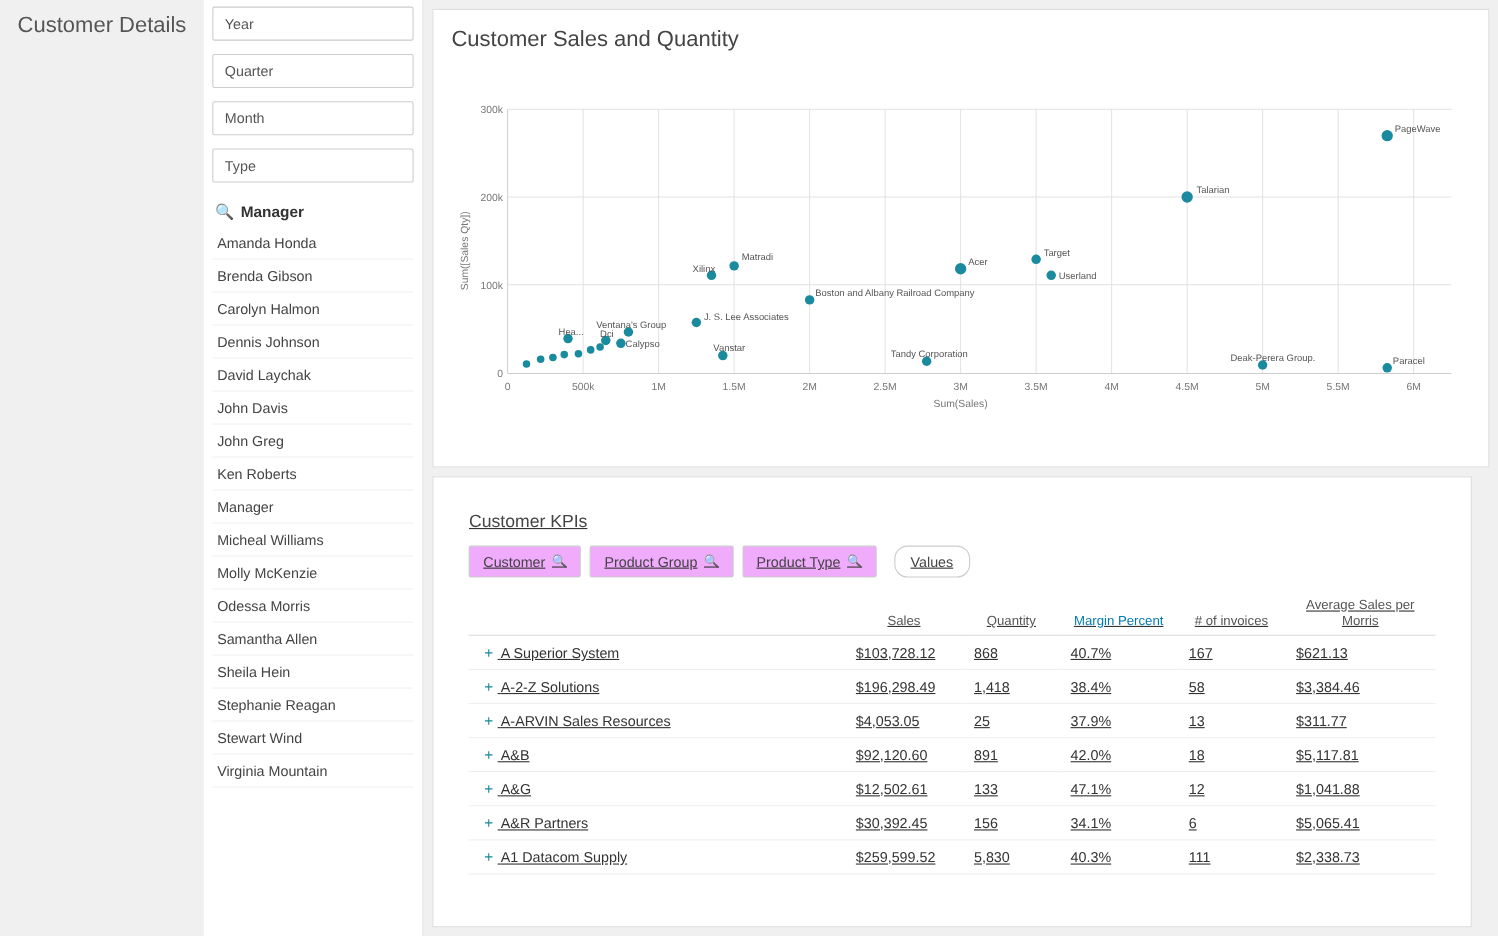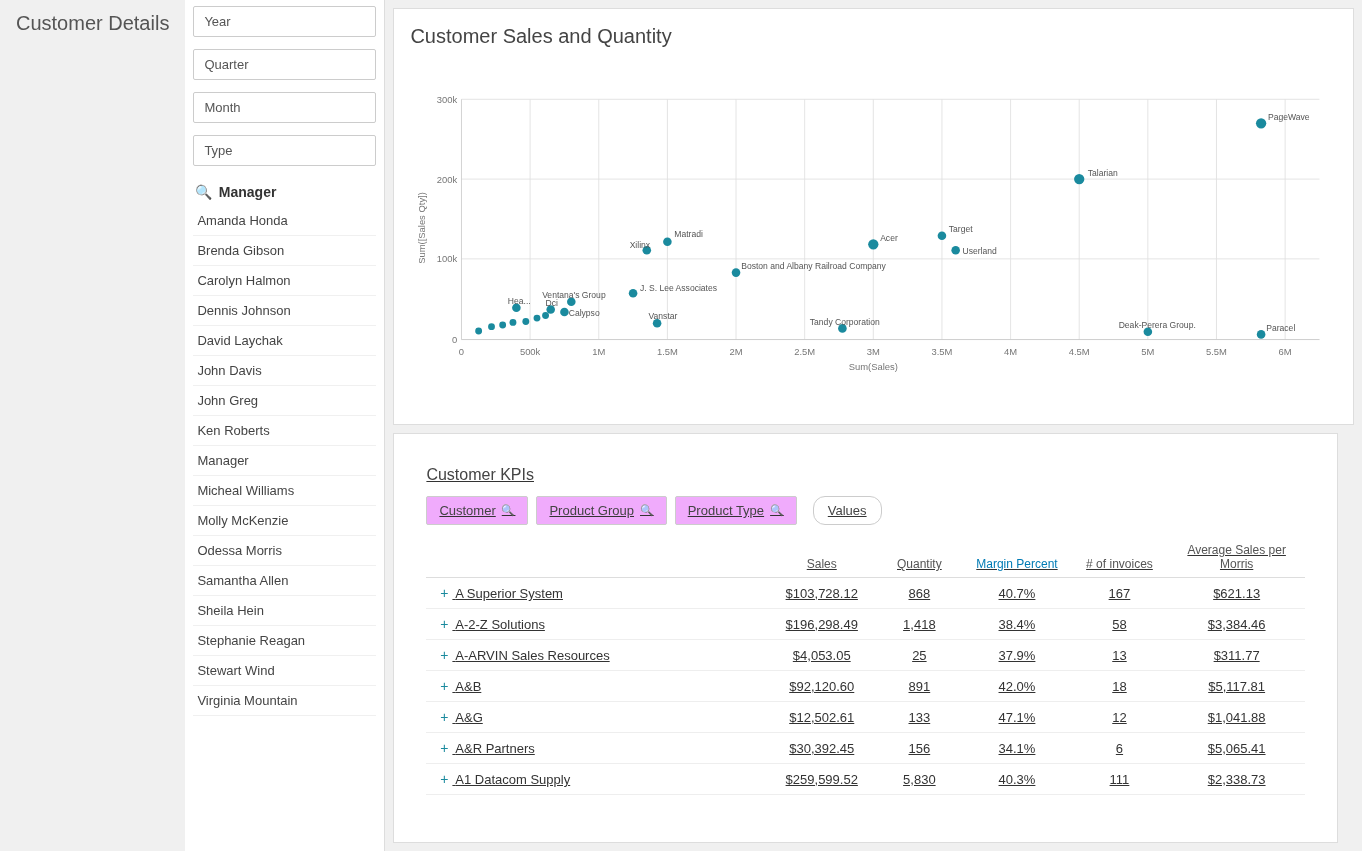--- a/index.html
+++ b/index.html
@@ -44,21 +44,21 @@
     .filter-btn .icon { font-size: 11px; color: #666; }
     
     .values-btn { border: 1px solid #ccc; padding: 6px 14px; border-radius: 12px; background: #fff; cursor: pointer; font-size: 13px; color: #444; margin-left: 8px; }
     
     .kpi-table { width: 100%; border-collapse: collapse; }
     .kpi-table th { font-weight: normal; font-size: 12px; color: #555; padding: 6px 10px; border-bottom: 1px solid #ddd; vertical-align: bottom; }
     .kpi-table th.left-align { text-align: left; }
     .kpi-table th.blue { color: #007bb5; }
     
     .kpi-table td { padding: 7px 10px; border-bottom: 1px solid #eee; font-size: 13px; }
-    .kpi-table td.num { text-align: center; }
+    .kpi-table td.num { text-align: left; }
     
     .plus-icon { color: #1a8a9e; font-size: 14px; cursor: pointer; display: inline-block; width: 16px; text-align: center; }
     
     .col-customer { width: 35%; }
     .col-sales { width: 11%; }
     .col-qty { width: 9%; }
     .col-margin { width: 11%; }
     .col-invoices { width: 10%; }
     .col-avg-sales { width: 14%; }
     

